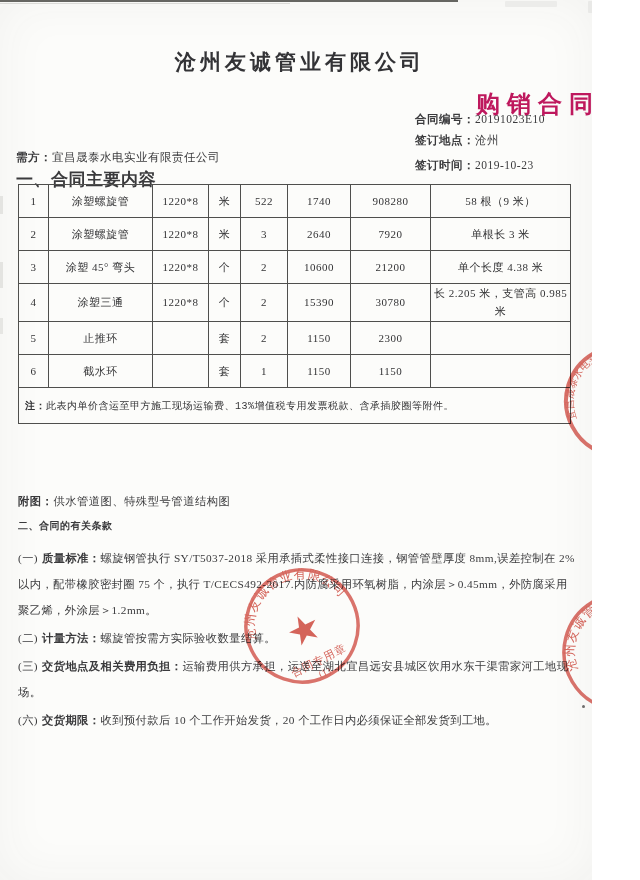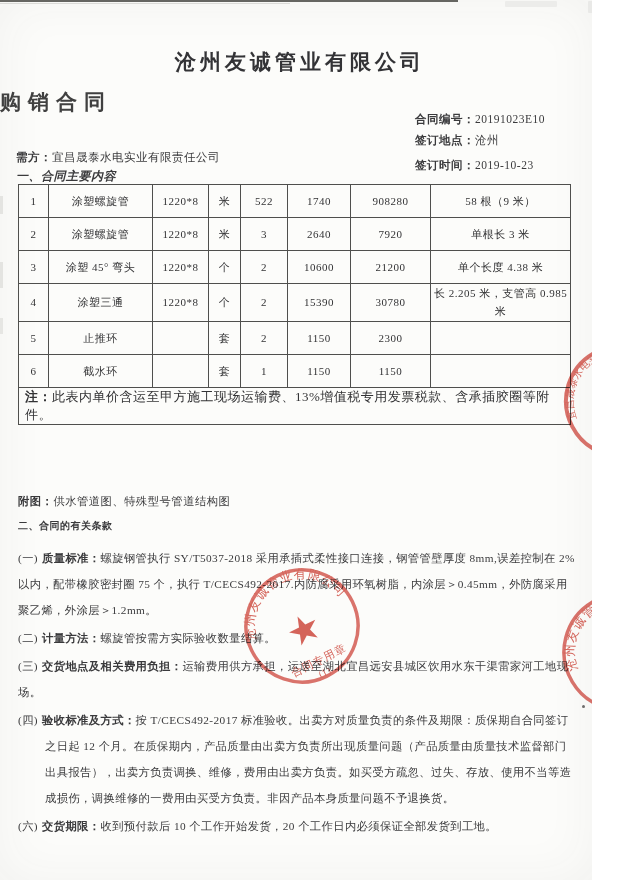--- a/index.html
+++ b/index.html
@@ -24,46 +24,46 @@
   .art-l1{left:0;top:196px;width:3px;height:18px;background:#e4e4e1;}
   .art-l2{left:0;top:262px;width:3px;height:26px;background:#e4e4e1;}
   .art-l3{left:0;top:318px;width:3px;height:16px;background:#e6e6e3;}
   .art-dot{left:582px;top:705px;width:3px;height:3px;border-radius:50%;background:#4a4a4a;opacity:.8;}
 
   .title{
     position:absolute;left:0;top:48px;width:600px;text-align:center;
     font-size:21px;font-weight:bold;letter-spacing:4px;color:#333336;
   }
   .subtitle{
-    position:absolute;left:0;top:88px;width:600px;text-align:left;
-    font-size:21px;font-weight:bold;letter-spacing:7px;color:#404040;
+    position:absolute;left:0;top:88px;width:600px;text-align:right;
+    font-size:24px;font-weight:bold;letter-spacing:7px;color:#be185d;
   }
   .line{position:absolute;font-size:11.5px;letter-spacing:.5px;white-space:nowrap;}
   .lbl{font-weight:bold;}
   .supplier-line{left:16px;top:120px;}
   .buyer-line{left:16px;top:150px;}
   .meta-no{left:415px;top:112px;}
   .meta-place{left:415px;top:133px;}
   .meta-date{left:415px;top:158px;}
-  .sec1{left:16px;top:168px;font-weight:bold;font-size:12px;font-style:italic;}
+  .sec1{left:16px;top:168px;font-weight:bold;font-size:17px;}
 
   table.goods{
     position:absolute;left:18px;top:184px;width:552px;
     border-collapse:collapse;table-layout:fixed;
   }
   table.goods td,table.goods th{
     border:1px solid #4f4f4d;
     font-size:11px;font-weight:normal;color:#333335;
     text-align:center;vertical-align:middle;
     padding:0 2px;letter-spacing:.5px;overflow:hidden;
   }
   tr.h{height:30px;} tr.r{height:33px;} tr.r4{height:38px;}
   tr.tot{height:34px;} tr.noter{height:36px;}
   tr.r4 td{line-height:1.55;}
-  tr.noter td{text-align:left;padding-left:6px;font-size:13px;}
+  tr.noter td{text-align:left;padding-left:6px;font-size:10px;font-family:Liberation Mono, monospace;}
   col.c1{width:30px;} col.c2{width:104px;} col.c3{width:56px;} col.c4{width:32px;}
   col.c5{width:47px;} col.c6{width:63px;} col.c7{width:80px;} col.c8{width:140px;}
   td.amount-cn{text-align:left;padding-left:4px;letter-spacing:1px;}
 
   .flow{position:absolute;left:18px;top:494px;width:558px;font-size:11.3px;color:#3a3a3c;}
   .attach{margin-bottom:10px;letter-spacing:.5px;}
   .sec2{font-weight:bold;font-size:10px;margin-bottom:12px;letter-spacing:.5px;}
   .clause{line-height:26px;margin-bottom:2px;letter-spacing:.4px;}
   .clause.hang{padding-left:27px;text-indent:-27px;}
   .clause .num{margin-right:4px;}
@@ -197,23 +197,20 @@
 
     <div class="clause">
       <span class="num">(一)</span><span class="lbl">质量标准：</span><span>螺旋钢管执行 SY/T5037-2018 采用承插式柔性接口连接，钢管管壁厚度 8mm,误差控制在 2%以内，配带橡胶密封圈 75 个，执行 T/CECS492-2017.内防腐采用环氧树脂，内涂层＞0.45mm，外防腐采用聚乙烯，外涂层＞1.2mm。</span>
     </div>
     <div class="clause">
       <span class="num">(二)</span><span class="lbl">计量方法：</span><span>螺旋管按需方实际验收数量结算。</span>
     </div>
     <div class="clause">
       <span class="num">(三)</span><span class="lbl">交货地点及相关费用负担：</span><span>运输费用供方承担，运送至湖北宜昌远安县城区饮用水东干渠雷家河工地现场。</span>
     </div>
-    <div class="clause hang">
-      <span class="num">(四)</span><span class="lbl">验收标准及方式：</span><span>按 T/CECS492-2017 标准验收。出卖方对质量负责的条件及期限：质保期自合同签订之日起 12 个月。在质保期内，产品质量由出卖方负责所出现质量问题（产品质量由质量技术监督部门出具报告），出卖方负责调换、维修，费用由出卖方负责。如买受方疏忽、过失、存放、使用不当等造成损伤，调换维修的一费用由买受方负责。非因产品本身质量问题不予退换货。</span>
-    </div>
     <div class="clause">
       <span class="num">(六)</span><span class="lbl">交货期限：</span><span>收到预付款后 10 个工作开始发货，20 个工作日内必须保证全部发货到工地。</span>
     </div>
 
   </div>
 
   <svg class="stamp stamp-buyer" width="200" height="200" viewBox="0 0 200 200">
     <circle cx="100" cy="100" r="55" fill="none" stroke="#cf4338" stroke-width="4" opacity="0.9"></circle>
     <path id="arcA" d="M 52.2 95.8 A 48 48 0 0 1 147.8 95.8" fill="none"></path>
     <text font-size="10" fill="#cf4338" text-anchor="middle" letter-spacing="0">

